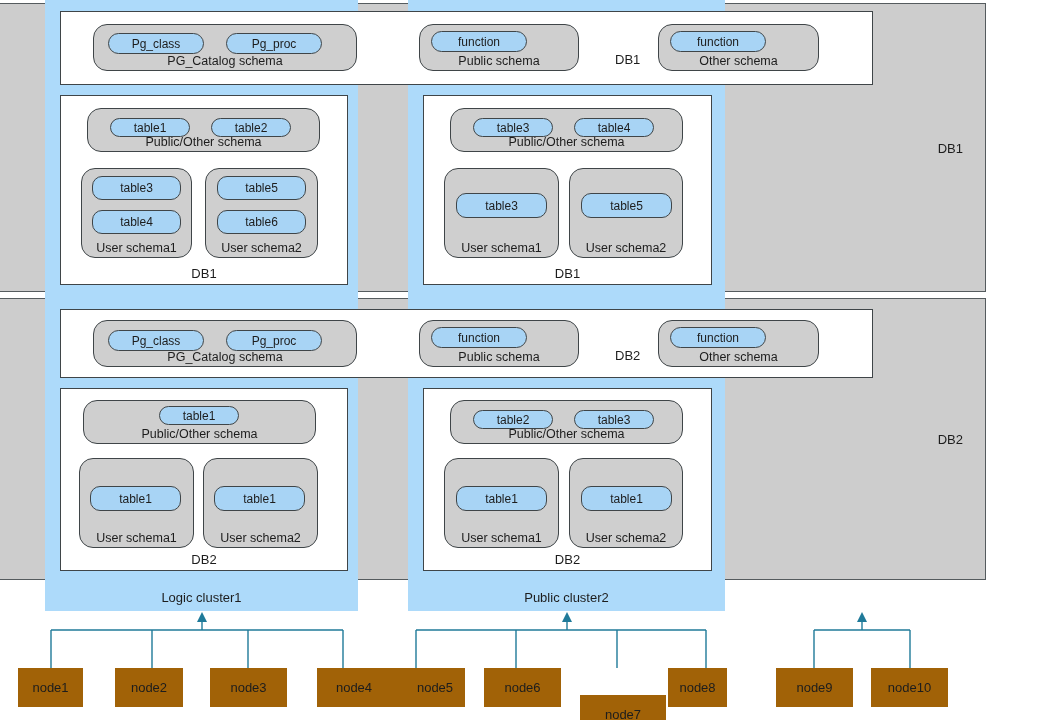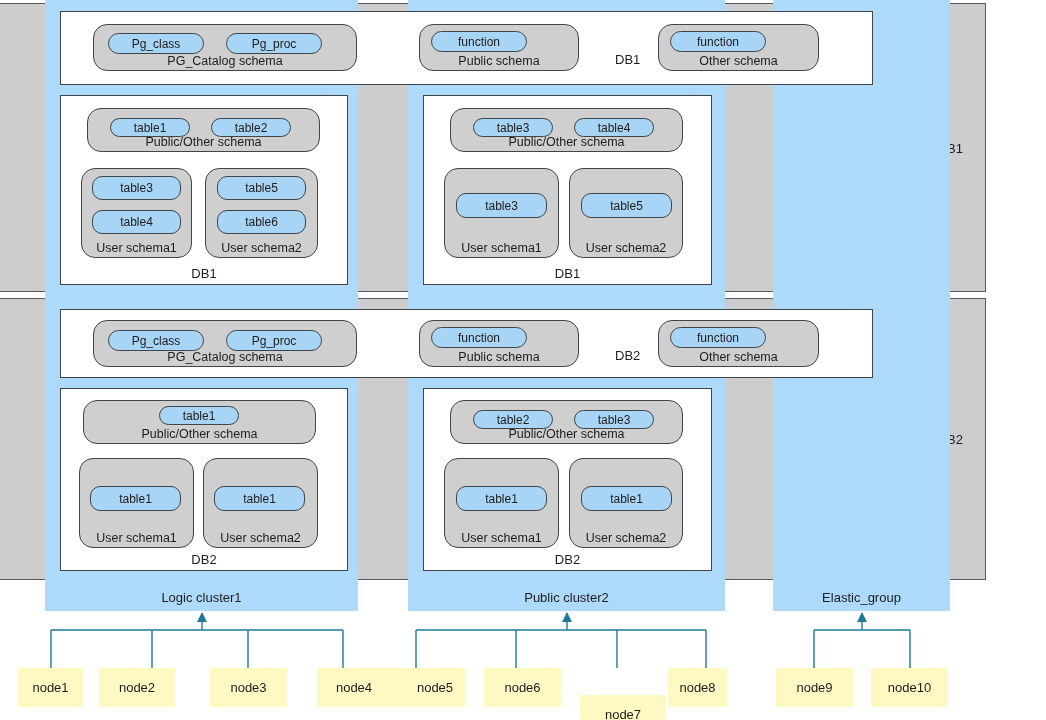--- a/index.html
+++ b/index.html
@@ -98,21 +98,21 @@
     font-size: 12px;
     color: #1d1d1d;
     z-index: 5;
     white-space: nowrap;
   }
   .pill.soft { border-radius: 10px; }
 
   
   .node {
     position: absolute;
-    background: #fef9c3;
+    background: #a16207;
     display: flex;
     align-items: center;
     justify-content: center;
     font-size: 13px;
     color: #1d1d1d;
     z-index: 6;
   }
 
   
   #connectors {
@@ -133,23 +133,20 @@
   </div>
   <div class="db-band" style="left:-14px; top:298px; width:1000px; height:282px;">
     <span class="db-band-label">DB2</span>
   </div>
 
   <div class="cluster" style="left:45px; top:0px; width:313px; height:611px;">
     <span class="cluster-label">Logic cluster1</span>
   </div>
   <div class="cluster" style="left:408px; top:0px; width:317px; height:611px;">
     <span class="cluster-label">Public cluster2</span>
-  </div>
-  <div class="cluster" style="left:773px; top:0px; width:177px; height:611px;">
-    <span class="cluster-label">Elastic_group</span>
   </div>
 
   <div class="panel" style="left:60px; top:11px; width:813px; height:74px;">
     <span class="panel-label inline" style="left:554px; top:40px;">DB1</span>
   </div>
 
   <div class="schema" style="left:93px; top:24px; width:264px; height:47px;">
     <span class="schema-label">PG_Catalog schema</span>
   </div>
   <div class="pill" style="left:108px; top:33px; width:96px; height:21px;">Pg_class</div>
@@ -285,21 +282,21 @@
       <path d="M862,630 L862,618"></path>
     </g>
     <g fill="#1f7a99">
       <polygon points="202,612 197,622 207,622"></polygon>
       <polygon points="567,612 562,622 572,622"></polygon>
       <polygon points="862,612 857,622 867,622"></polygon>
     </g>
   </svg>
 
   <div class="node" style="left:18px; top:668px; width:65px; height:39px;">node1</div>
-  <div class="node" style="left:99px; top:668px; width:76px; height:39px;">node2</div>
+  <div class="node" style="left:115px; top:668px; width:68px; height:39px;">node2</div>
   <div class="node" style="left:210px; top:668px; width:77px; height:39px;text-align:center;">node3</div>
   <div class="node" style="left:301px; top:668px; width:74px; height:39px;margin-left:16px;">node4</div>
   <div class="node" style="left:388px; top:668px; width:77px; height:39px;padding-left:17px;">node5</div>
   <div class="node" style="left:484px; top:668px; width:77px; height:39px;">node6</div>
   <div class="node" style="left:580px; top:695px; width:86px; height:39px;">node7</div>
   <div class="node" style="left:668px; top:668px; width:59px; height:39px;">node8</div>
   <div class="node" style="left:776px; top:668px; width:77px; height:39px;">node9</div>
   <div class="node" style="left:871px; top:668px; width:77px; height:39px;">node10</div>
 
 </div>

